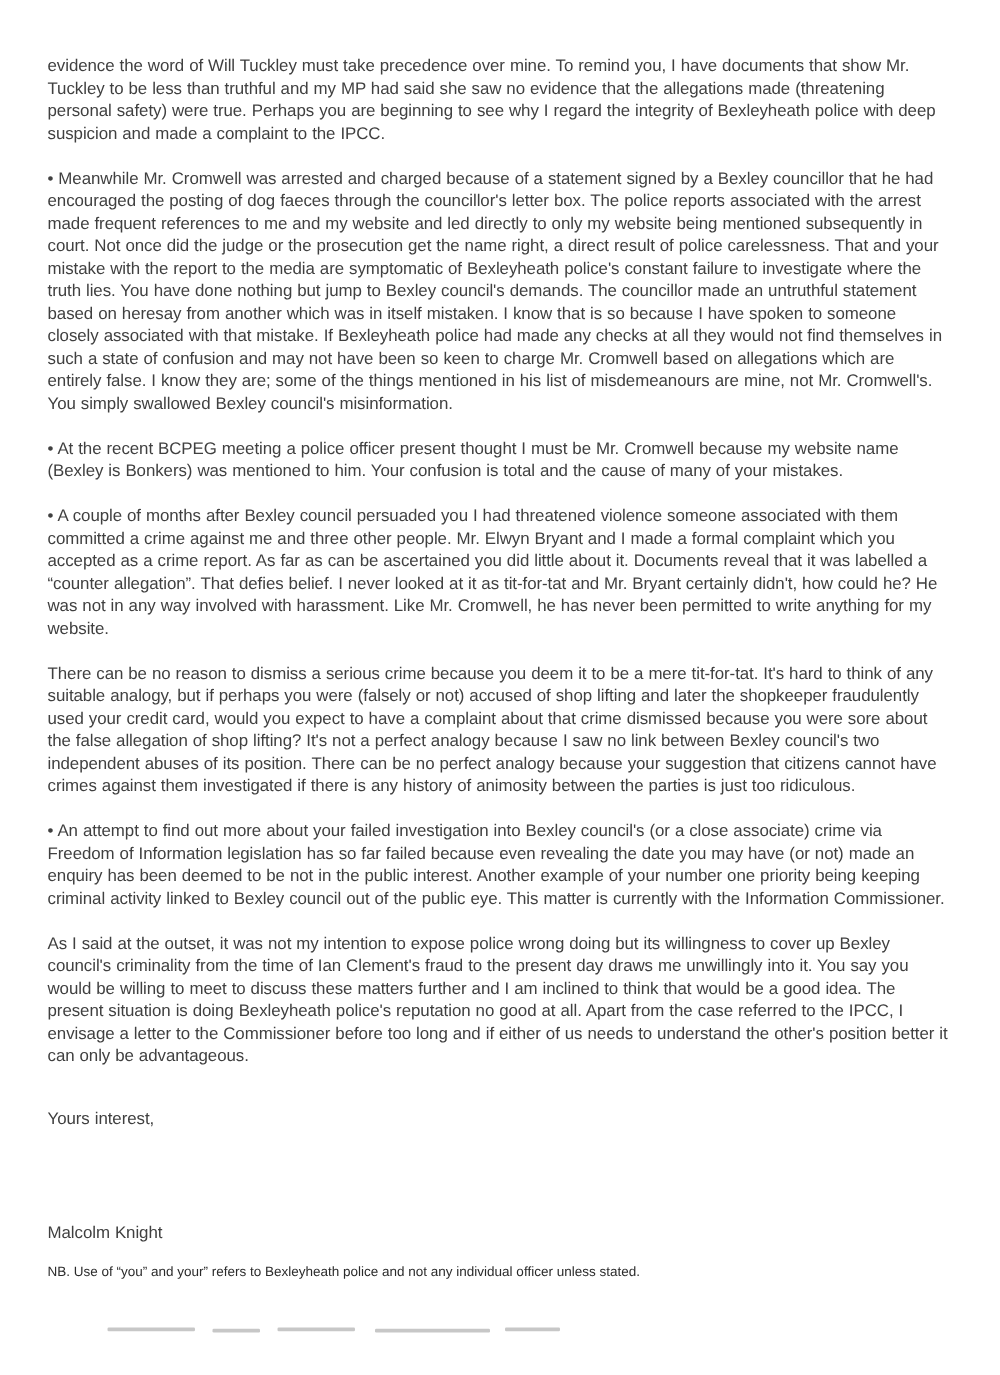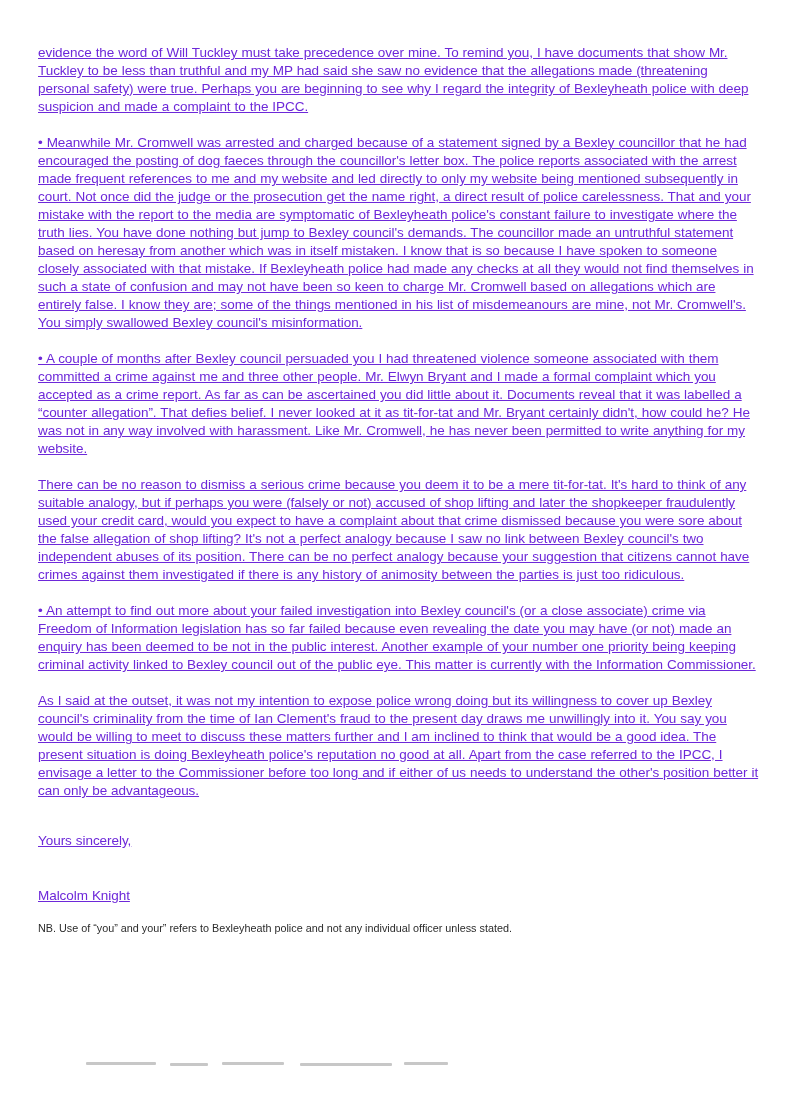--- a/index.html
+++ b/index.html
@@ -21,30 +21,29 @@
     left: 38px;
     top: 44px;
     width: 722px;
   }
   .para {
     font-size: 13.5px;
     line-height: 18px;
     margin: 0 0 18px 0;
     letter-spacing: -0.05px;
     word-spacing: 0.3px;
-    color: #6d28d9;
+    color: #404040;
     white-space: normal;
-    text-decoration: underline;
   }
   .closing {
     margin-top: 32px;
     margin-bottom: 0;
   }
   .signature {
-    margin-top: 37px;
+    margin-top: 73px;
     margin-bottom: 0;
   }
   .note {
     font-size: 10.8px;
     line-height: 14px;
     margin-top: 16px;
     color: #2b2b2b;
   }
   
   .scan-artifacts {
@@ -66,25 +65,26 @@
   .s3 { left: 222px; top: 2px; width: 62px; }
   .s4 { left: 300px; top: 3px; width: 92px; }
   .s5 { left: 404px; top: 2px; width: 44px; background:#cfcfcf; }
 </style>
 </head>
 <body>
 
 <div class="page">
   <p class="para">evidence the word of Will Tuckley must take precedence over mine. To remind you, I have documents that show Mr. Tuckley to be less than truthful and my MP had said she saw no evidence that the allegations made (threatening personal safety) were true. Perhaps you are beginning to see why I regard the integrity of Bexleyheath police with deep suspicion and made a complaint to the IPCC.</p>
   <p class="para">• Meanwhile Mr. Cromwell was arrested and charged because of a statement signed by a Bexley councillor that he had encouraged the posting of dog faeces through the councillor's letter box. The police reports associated with the arrest made frequent references to me and my website and led directly to only my website being mentioned subsequently in court. Not once did the judge or the prosecution get the name right, a direct result of police carelessness. That and your mistake with the report to the media are symptomatic of Bexleyheath police's constant failure to investigate where the truth lies. You have done nothing but jump to Bexley council's demands. The councillor made an untruthful statement based on heresay from another which was in itself mistaken. I know that is so because I have spoken to someone closely associated with that mistake. If Bexleyheath police had made any checks at all they would not find themselves in such a state of confusion and may not have been so keen to charge Mr. Cromwell based on allegations which are entirely false. I know they are; some of the things mentioned in his list of misdemeanours are mine, not Mr. Cromwell's. You simply swallowed Bexley council's misinformation.</p>
+  <p class="para">• At the recent BCPEG meeting a police officer present thought I must be Mr. Cromwell because my website name (Bexley is Bonkers) was mentioned to him. Your confusion is total and the cause of many of your mistakes.</p>
   <p class="para">• A couple of months after Bexley council persuaded you I had threatened violence someone associated with them committed a crime against me and three other people. Mr. Elwyn Bryant and I made a formal complaint which you accepted as a crime report. As far as can be ascertained you did little about it. Documents reveal that it was labelled a “counter allegation”. That defies belief. I never looked at it as tit-for-tat and Mr. Bryant certainly didn't, how could he? He was not in any way involved with harassment. Like Mr. Cromwell, he has never been permitted to write anything for my website.</p>
   <p class="para">There can be no reason to dismiss a serious crime because you deem it to be a mere tit-for-tat. It's hard to think of any suitable analogy, but if perhaps you were (falsely or not)  accused of shop lifting and later the shopkeeper fraudulently used your credit card, would you expect to have a complaint about that crime dismissed because you were sore about the false allegation of shop lifting? It's not a perfect analogy because I saw no link between Bexley council's two independent abuses of its position. There can be no perfect analogy because your suggestion that citizens cannot have crimes against them investigated if there is any history of animosity between the parties is just too ridiculous.</p>
   <p class="para">• An attempt to find out more about your failed investigation into Bexley council's (or a close associate) crime via Freedom of Information legislation has so far failed because even revealing the date you may have (or not) made an enquiry has been deemed to be not in the public interest. Another example of your number one priority being keeping criminal activity linked to Bexley council out of the public eye. This matter is currently with the Information Commissioner.</p>
   <p class="para">As I said at the outset, it was not my intention to expose police wrong doing but its willingness to cover up Bexley council's criminality from the time of Ian Clement's fraud to the present day draws me unwillingly into it. You say you would be willing to meet to discuss these matters further and I am inclined to think that would be a good idea. The present situation is doing Bexleyheath police's reputation no good at all. Apart from the case referred to the IPCC, I envisage a letter to the Commissioner before too long and if either of us needs to understand the other's position better it can only be advantageous.</p>
-  <p class="para closing">Yours sincerely,</p>
+  <p class="para closing">Yours interest,</p>
   <p class="para signature">Malcolm Knight</p>
   <p class="note">NB. Use of “you” and your” refers to Bexleyheath police and not any individual officer unless stated.</p>
 </div>
 
 <div class="scan-artifacts">
   <span class="s1"></span>
     <span class="s2"></span>
     <span class="s3"></span>
     <span class="s4"></span>
     <span class="s5"></span>

